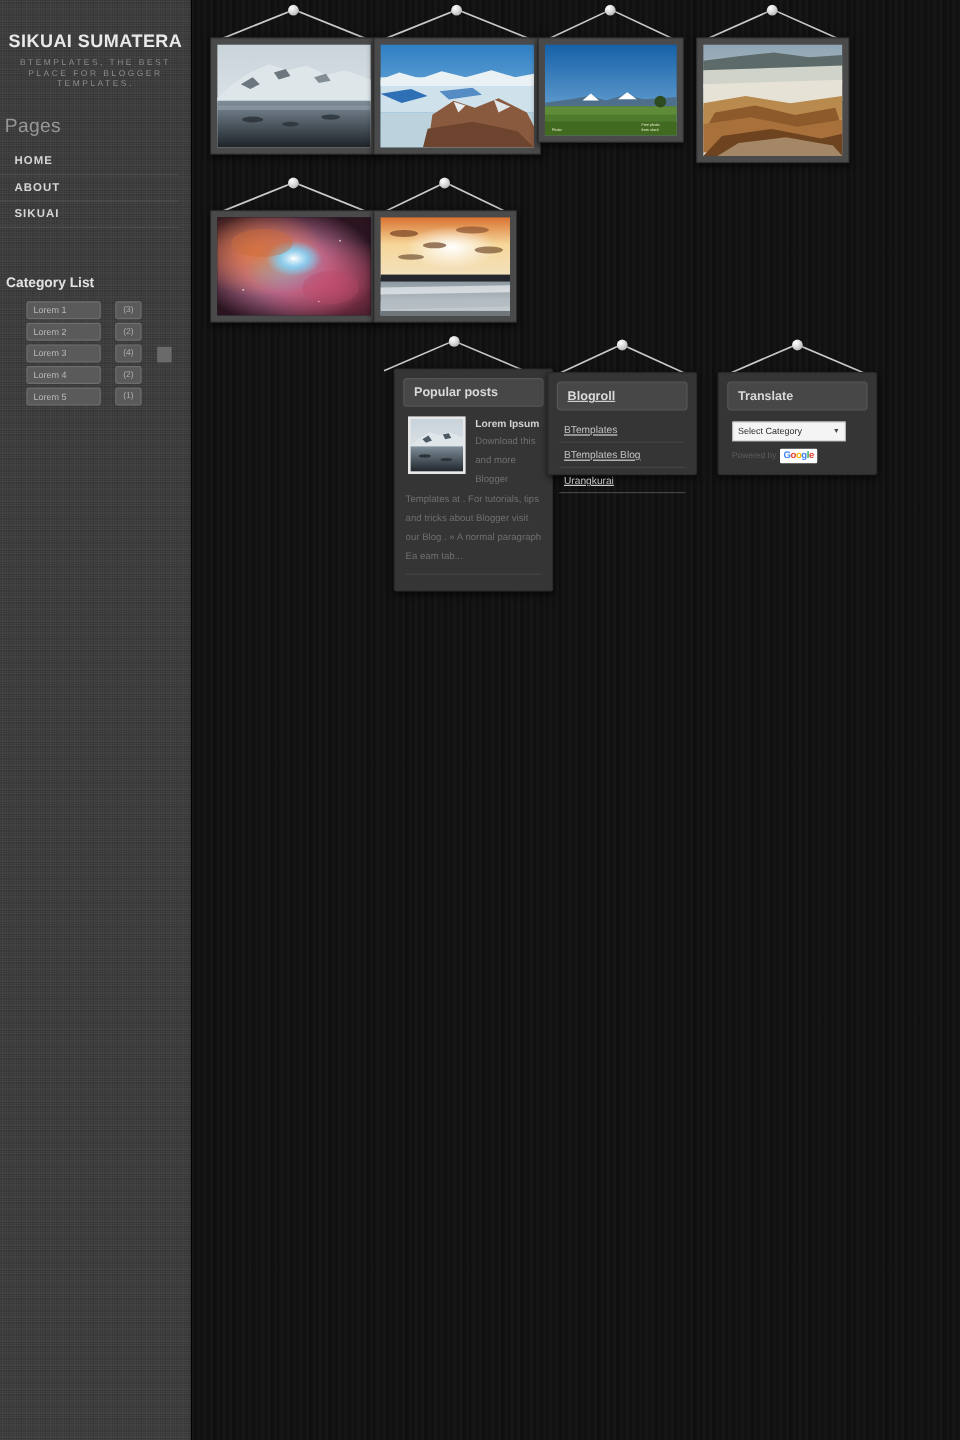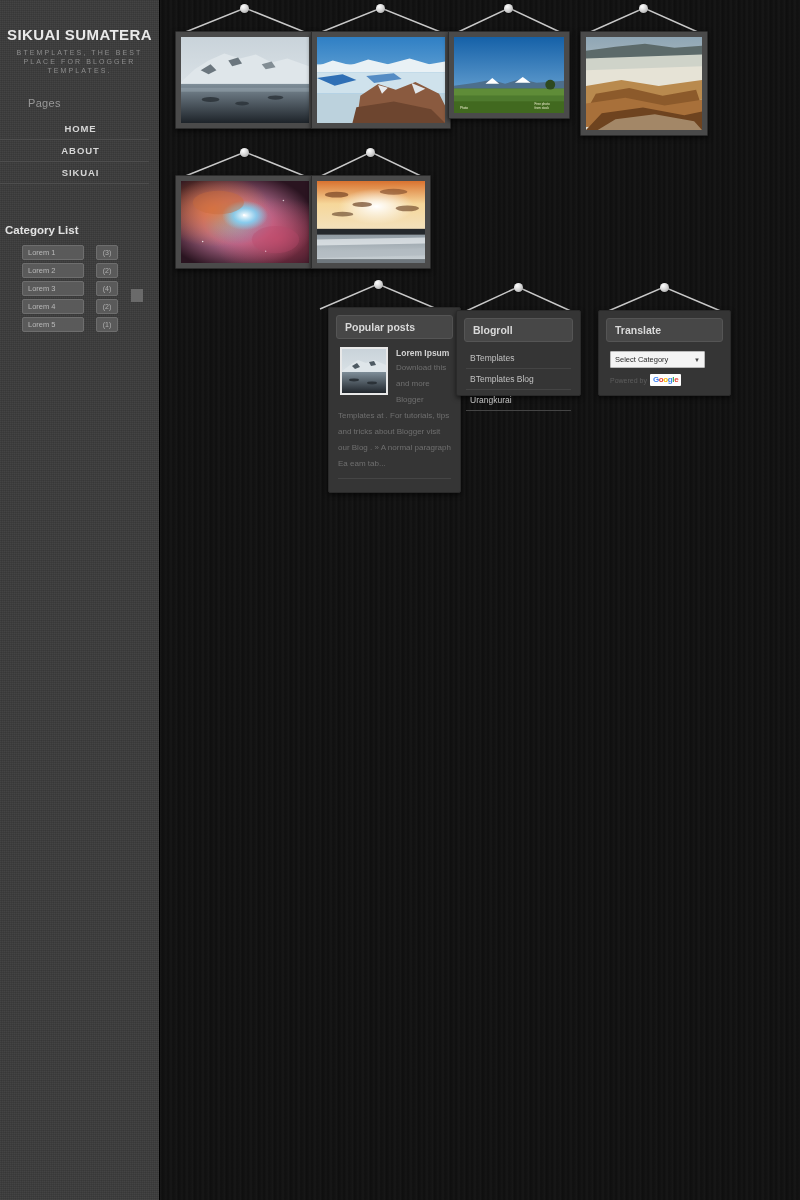--- a/index.html
+++ b/index.html
@@ -66,38 +66,37 @@
     color: #8d8d8d;
     letter-spacing: 2.1px;
     line-height: 9px;
     margin-top: 5px;
     padding: 0 12px;
     text-transform: uppercase;
   }
 
   .side-sect { margin-top: 22px; }
   .side-h {
-    font-size: 11px;
+    font-size: 16px;
     color: #989898;
-    padding-left: 28px;
+    padding-left: 4px;
     font-weight: normal;
     letter-spacing: 0.3px;
   }
 
   .pages-list { list-style: none; margin-top: 9px; }
   .pages-list li { border-bottom: 1px solid #4e4e4e; margin: 0 10px 0 0; }
   .pages-list a {
     display: block;
     padding: 5px 0 5px 12px;
     font-size: 9.5px;
     color: #d6d6d6;
     text-decoration: none;
     letter-spacing: 0.9px;
     font-weight: bold;
-    text-align: center;
   }
 
   .cat-box { margin-top: 40px; }
   .cat-h {
     font-size: 11.5px;
     font-weight: bold;
     color: #e2e2e2;
     padding-left: 5px;
     margin-bottom: 9px;
   }
@@ -537,21 +536,21 @@
           </div>
         </div>
       </div>
     </div>
 
     <div class="frame" style="left:296px; top:281px; width:125px; height:115px;">
       <svg class="wire" viewBox="0 0 125 34" preserveAspectRatio="none">
         <path d="M8 31 L62 6 L117 31" stroke="#c9c9c9" stroke-width="1.4" fill="none"></path>
       </svg>
       <div class="nail" style="left:58px; top:2px;"></div>
-      <div class="panel" style="left:0; top:29px; width:125px; height:86px;">
+      <div class="panel" style="left:0; top:29px; width:125px; height:86px;text-decoration:underline;">
         <div class="panel-h">Blogroll</div>
         <div class="panel-body">
           <ul class="link-list">
             <li>
                 <a href="#">BTemplates</a>
               </li>
             <li>
                 <a href="#">BTemplates Blog</a>
               </li>
             <li>

